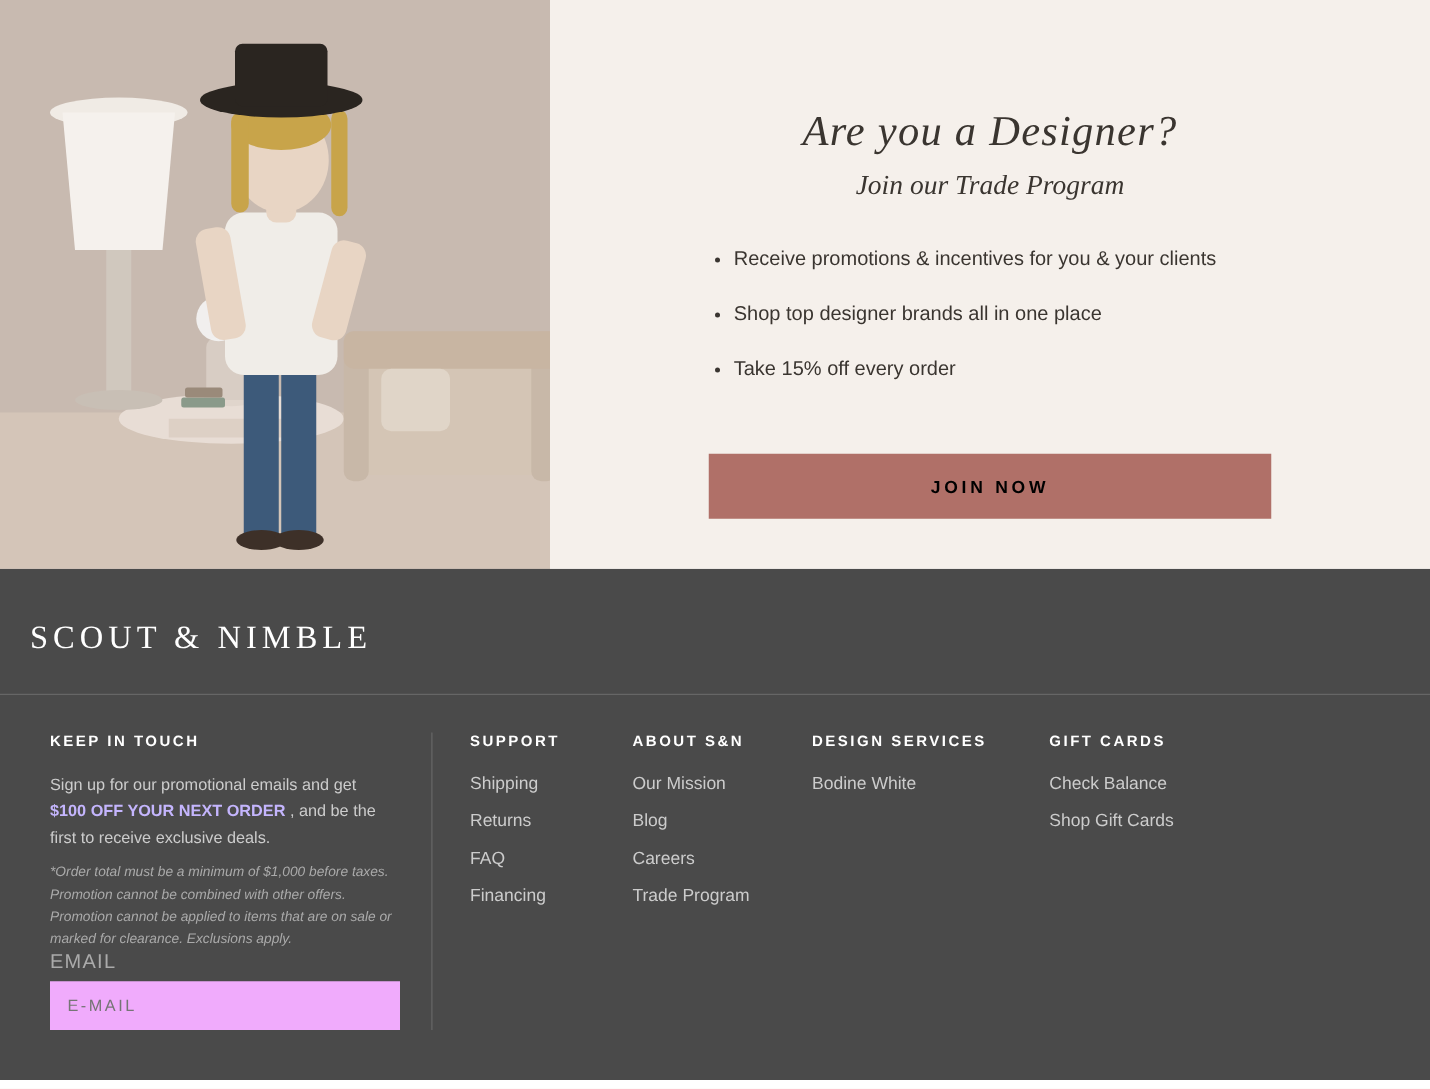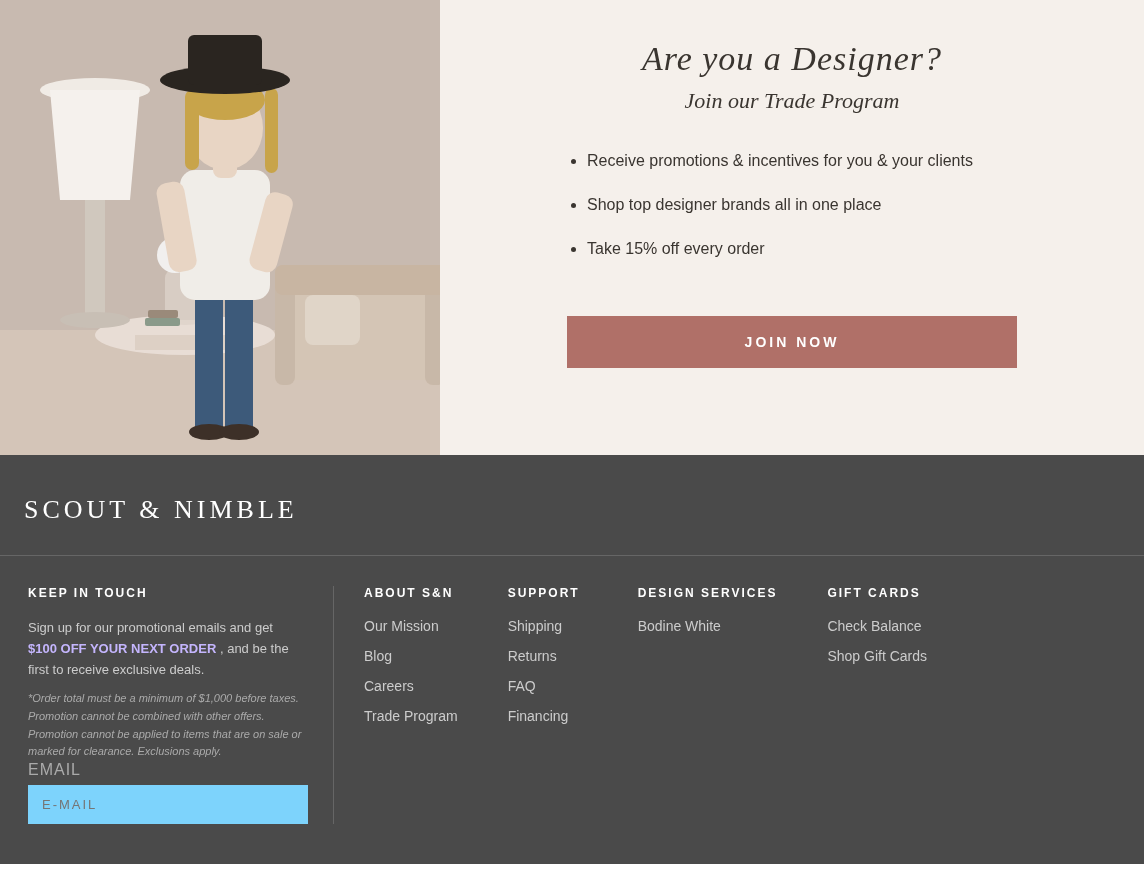--- a/index.html
+++ b/index.html
@@ -27,21 +27,21 @@
       display: flex;
       align-items: center;
       justify-content: center;
     }
     .content-side {
       flex: 1;
       background-color: #f5f0eb;
       display: flex;
       flex-direction: column;
       align-items: center;
-      justify-content: flex-start;
+      justify-content: flex-end;
       padding: 40px 60px;
     }
     .designer-title {
       font-size: 34px;
       font-weight: 400;
       color: #3a3530;
       letter-spacing: 1px;
       margin-bottom: 10px;
       font-style: italic;
     }
@@ -61,21 +61,21 @@
     }
     .benefits-list li {
       font-size: 16px;
       color: #3a3530;
       margin-bottom: 20px;
       font-family: Arial, sans-serif;
       line-height: 1.5;
     }
     .join-btn {
       background-color: #b07068;
-      color: #ffffff;
+      color: #000000;
       border: none;
       padding: 18px 0;
       width: 100%;
       max-width: 450px;
       font-size: 14px;
       letter-spacing: 3px;
       cursor: pointer;
       font-family: Arial, sans-serif;
       font-weight: 600;
     }
@@ -95,21 +95,21 @@
       font-family: Liberation Serif, serif;
       font-weight: 300;
     }
     .footer-divider {
       border: none;
       border-top: 1px solid #666;
       margin: 0 0 30px 0;
     }
     .footer-columns {
       display: flex;
-      padding: 0 0 0 4px;
+      padding: 0 0 0 16px;
       gap: 0;
     }
     .footer-col {
       padding: 0 20px 0 24px;
     }
     .footer-col-keep {
       width: 330px;
       flex-shrink: 0;
       border-right: 1px solid #666;
       padding: 0 30px 0 24px;
@@ -143,21 +143,21 @@
     }
     .email-label {
       font-size: 16px;
       color: #aaa;
       font-family: Arial, sans-serif;
       margin-bottom: 6px;
       letter-spacing: 1px;
       text-transform: uppercase;
     }
     .email-input {
-      background: #7dd3fc;
+      background: #f0abfc;
       border: none;
       padding: 12px 14px;
       width: 280px;
       font-size: 13px;
       font-family: Arial, sans-serif;
       color: #555;
       letter-spacing: 2px;
     }
     .footer-link {
       display: block;
@@ -269,36 +269,36 @@
         <span>, and be the first to receive exclusive deals.</span>
       </p>
       <p class="footer-col-text-italic">*Order total must be a minimum of $1,000 before taxes. Promotion cannot be combined with other offers. Promotion cannot be applied to items that are on sale or marked for clearance. Exclusions apply.</p>
       <div class="email-label">Email</div>
       <input class="email-input" type="email" placeholder="E-MAIL" style="">
     </div>
 
     <div class="footer-links-grid">
 
       <div class="footer-links-col">
+        <div class="footer-col-title">SUPPORT</div>
+        <a class="footer-link">Shipping</a>
+        <a class="footer-link">Returns</a>
+        <a class="footer-link">FAQ</a>
+        <a class="footer-link">Financing</a>
+      </div>
+
+      <div class="footer-links-col">
         <div class="footer-col-title">ABOUT S&amp;N</div>
         <a class="footer-link">Our Mission</a>
         <a class="footer-link">Blog</a>
         <a class="footer-link">Careers</a>
         <a class="footer-link">Trade Program</a>
       </div>
 
       <div class="footer-links-col">
-        <div class="footer-col-title">SUPPORT</div>
-        <a class="footer-link">Shipping</a>
-        <a class="footer-link">Returns</a>
-        <a class="footer-link">FAQ</a>
-        <a class="footer-link">Financing</a>
-      </div>
-
-      <div class="footer-links-col">
         <div class="footer-col-title">DESIGN SERVICES</div>
         <a class="footer-link">Bodine White</a>
       </div>
 
 
       <div class="footer-links-col">
         <div class="footer-col-title">GIFT CARDS</div>
         <a class="footer-link">Check Balance</a>
         <a class="footer-link">Shop Gift Cards</a>
       </div>

